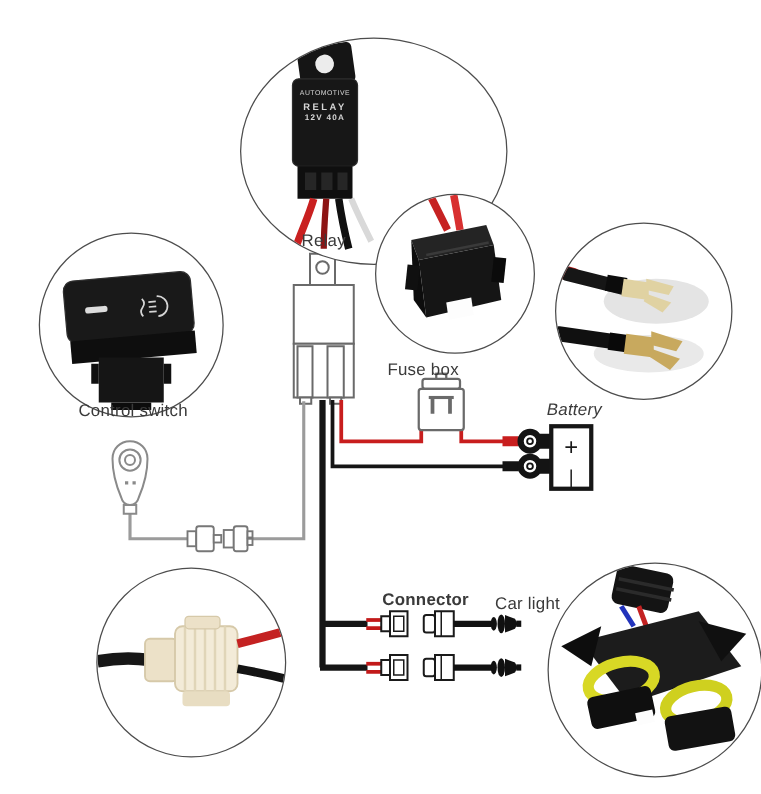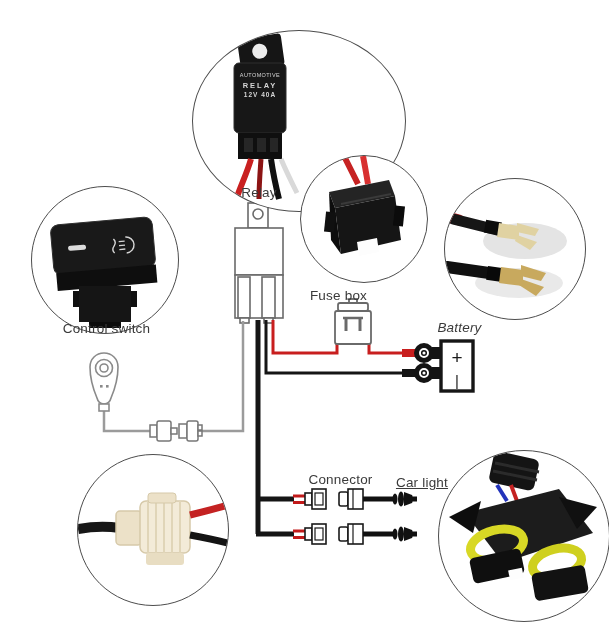--- a/index.html
+++ b/index.html
@@ -273,16 +273,16 @@
       <ellipse cx="118" cy="112" rx="25" ry="14" fill="none" stroke="#cfd01f" stroke-width="9" transform="rotate(-14 118 112)"></ellipse>
       <rect x="94" y="118" width="54" height="28" rx="5" fill="#121212" transform="rotate(-10 121 132)"></rect>
       <rect x="70" y="118" width="14" height="10" fill="#fdfdfd" transform="rotate(-12 77 123)"></rect>
     </svg>
   </div>
 
   <div class="label" style="left:229px;top:185px;width:60px;">Relay</div>
   <div class="label" style="left:34px;top:321px;width:145px;">Control switch</div>
   <div class="label" style="left:296px;top:288px;width:85px;">Fuse box</div>
   <div class="label" style="left:417px;top:320px;width:85px;font-style:italic;">Battery</div>
-  <div class="label" style="left:283px;top:472px;width:115px;">Connector</div>
-  <div class="label" style="left:383px;top:475px;width:78px;text-decoration:underline;">Car light</div>
+  <div class="label" style="left:283px;top:472px;width:115px;font-weight:bold;">Connector</div>
+  <div class="label" style="left:383px;top:475px;width:78px;">Car light</div>
 
 </div>
 
 </body></html>

